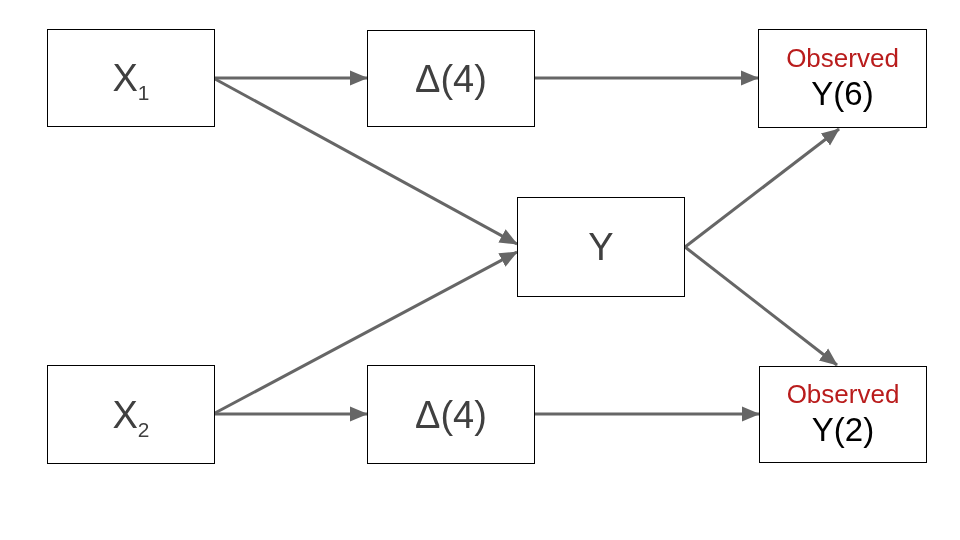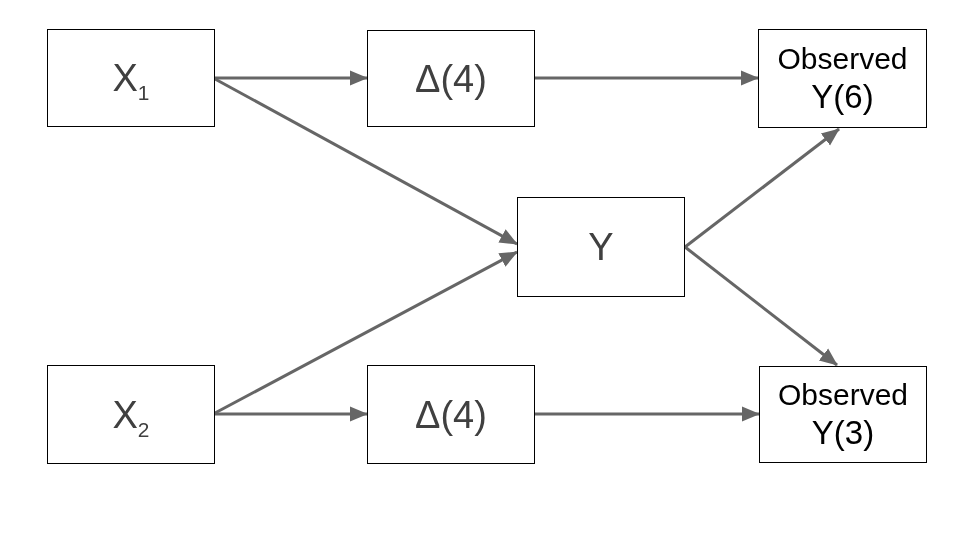--- a/index.html
+++ b/index.html
@@ -39,23 +39,23 @@
   .label-lg {
     font-size: 38px;
     line-height: 1;
     color: #404040;
   }
   .label-lg sub {
     font-size: 0.55em;
     line-height: 0;
   }
   .obs-line1 {
-    font-size: 30px;
+    font-size: 26px;
     line-height: 1.2;
-    color: #000000;
+    color: #b91c1c;
   }
   .obs-line2 {
     font-size: 33px;
     line-height: 1.2;
     color: #000000;
   }
 </style>
 </head>
 <body>
 
@@ -97,16 +97,16 @@
   <div class="node" style="left:47px; top:365px; width:168px; height:99px;">
     <span class="label-lg"><span>X</span><sub>2</sub></span>
   </div>
 
   <div class="node" style="left:367px; top:365px; width:168px; height:99px;">
     <span class="label-lg">Δ(4)</span>
   </div>
 
   <div class="node" style="left:759px; top:366px; width:168px; height:97px;">
     <span class="obs-line1">Observed</span>
-    <span class="obs-line2">Y(3)</span>
+    <span class="obs-line2">Y(2)</span>
   </div>
 
 </div>
 
 </body></html>

